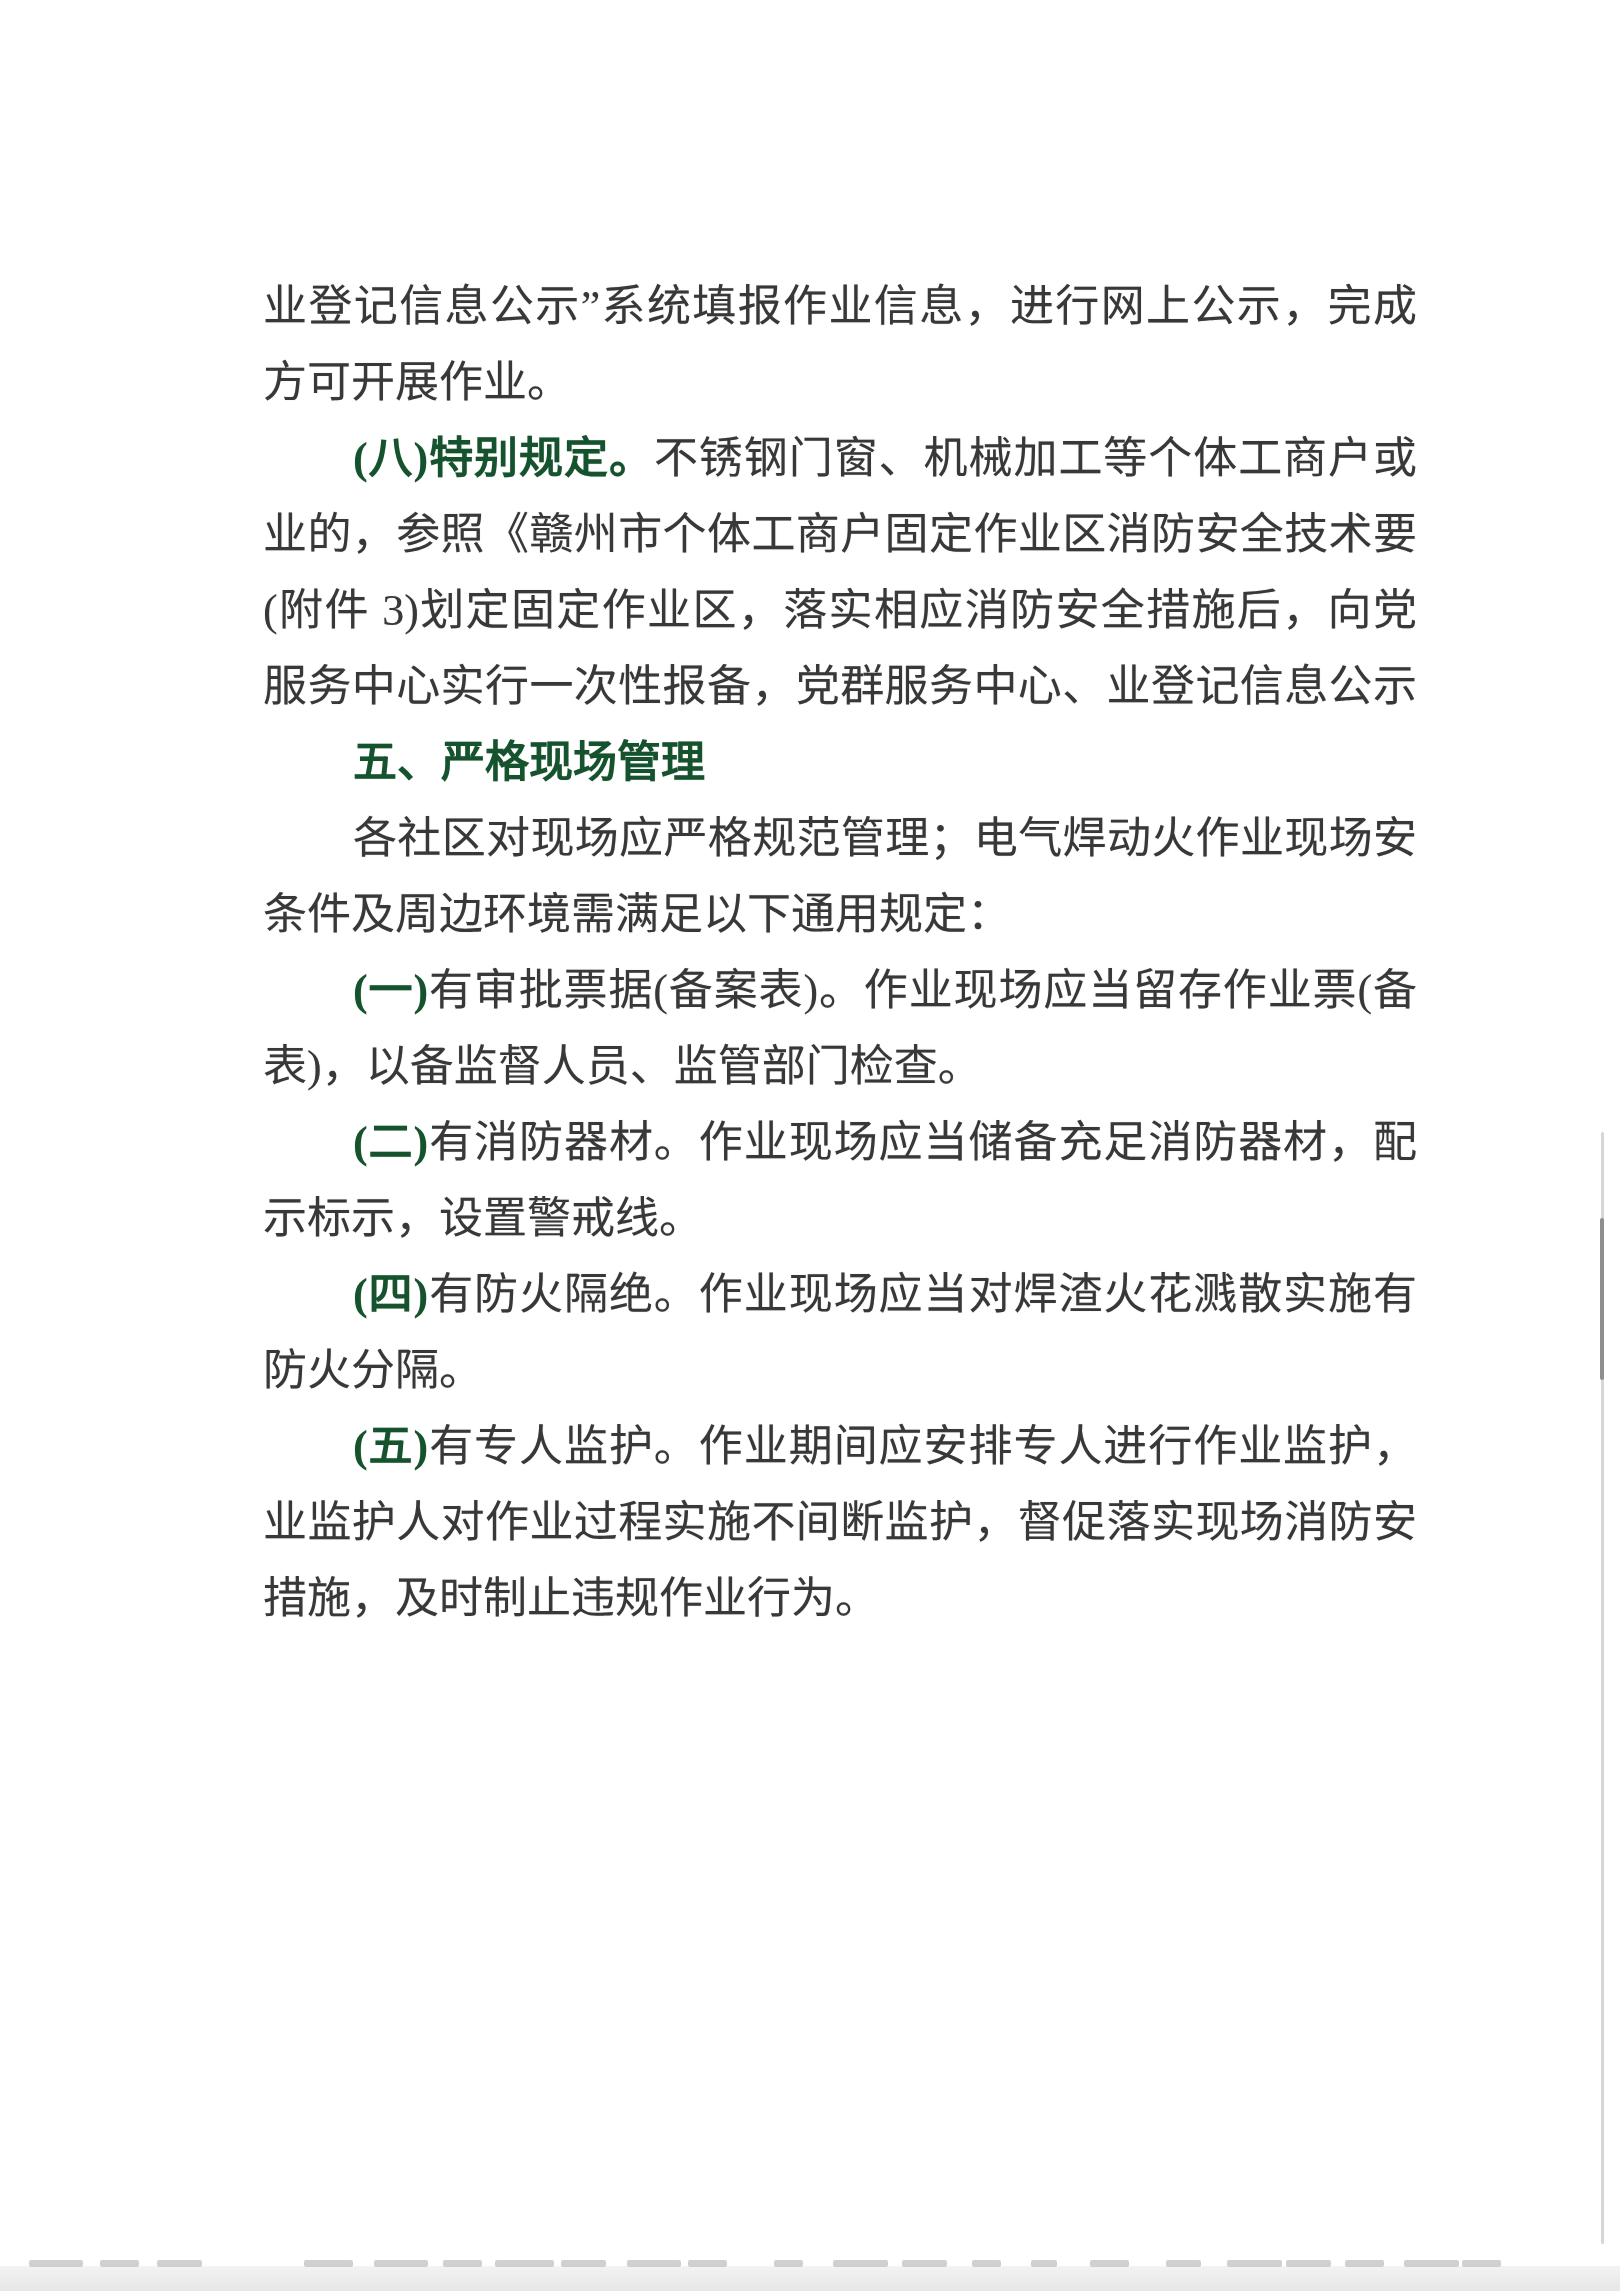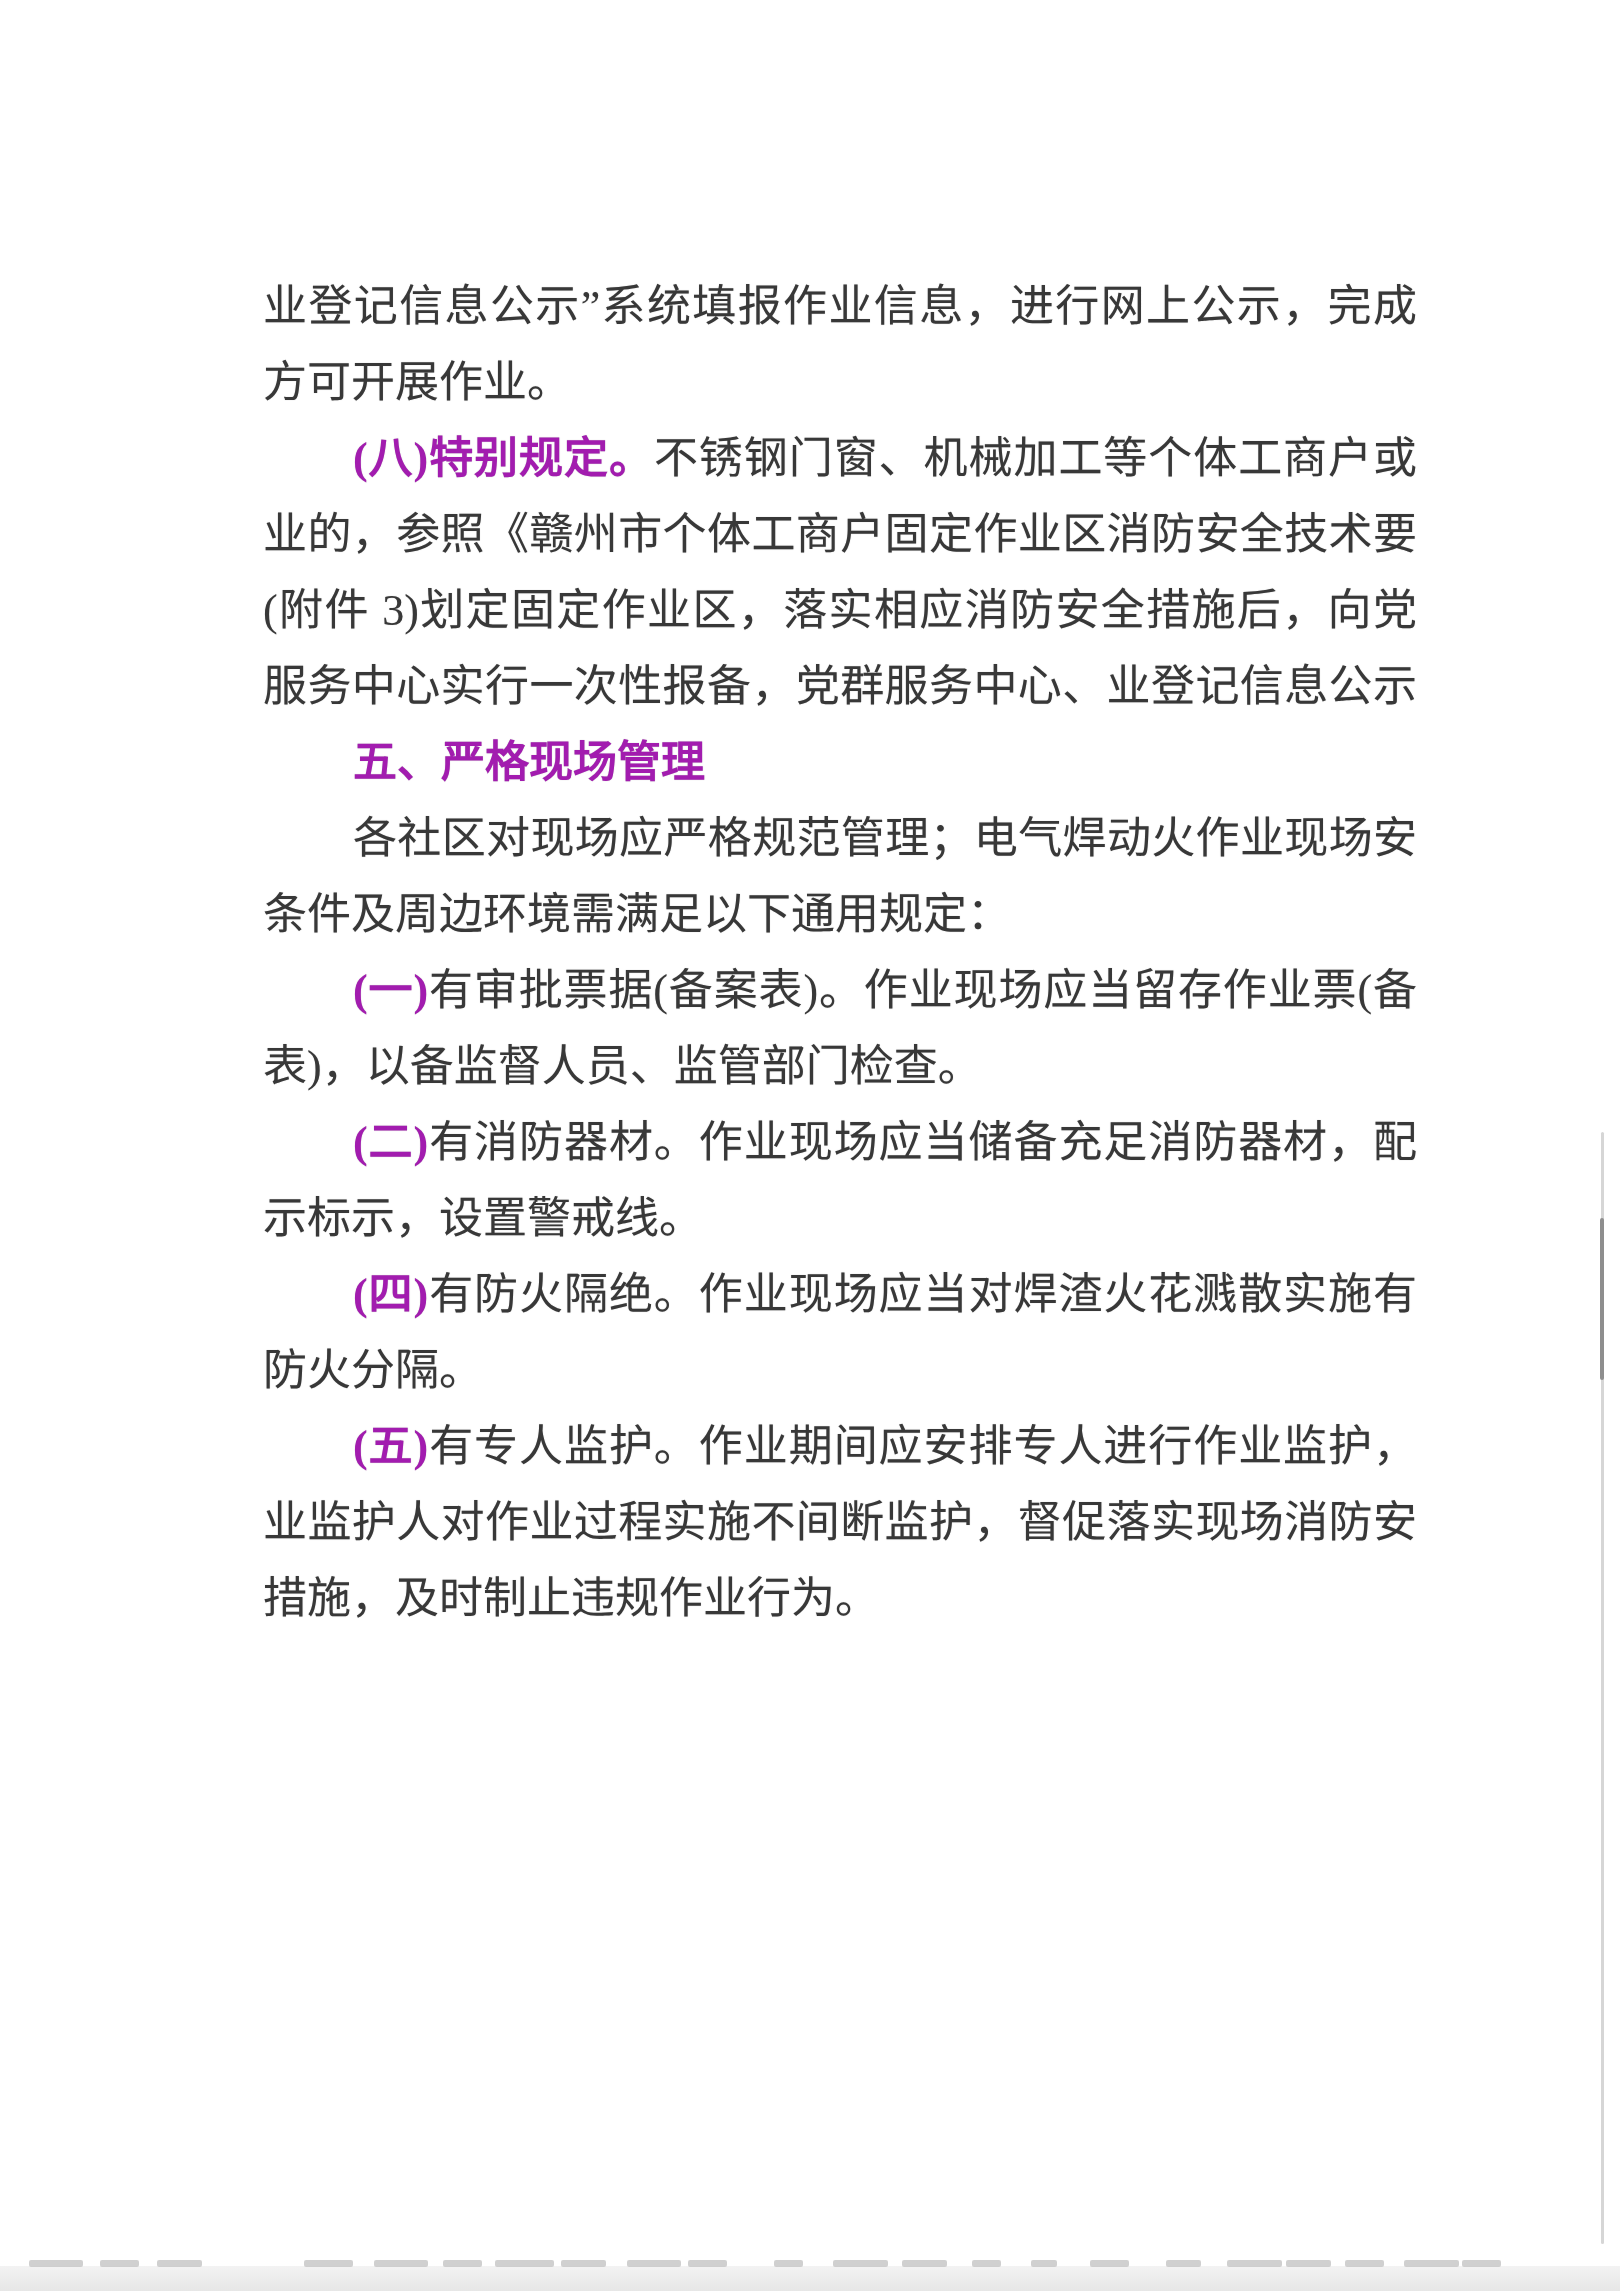--- a/index.html
+++ b/index.html
@@ -29,21 +29,21 @@
     font-size: 44px;
     color: #383838;
     text-align: justify;
     text-shadow: 0 0 1px rgba(70,70,70,0.35);
     overflow: hidden;
     margin-left: 45px;
   }
   .line.fill { text-align-last: justify; }
   .line.indent { text-indent: 90px; }
   .seg { font-weight: 400; }
-  .seg.bold { font-weight: 700; color: #a21caf; }
+  .seg.bold { font-weight: 700; color: #14532d; }
   .artifact { position: absolute; }
   .vline-light { width: 2.9px; border-radius: 2px; }
   .vline-dark  { width: 3.9px; border-radius: 2px; }
   .edge-mark { height: 6.9px; border-radius: 2px; opacity: 0.8; }
   .bottom-band { left: 0; width: 1620px; }
 </style>
 </head>
 <body>
 
 <div class="page">

